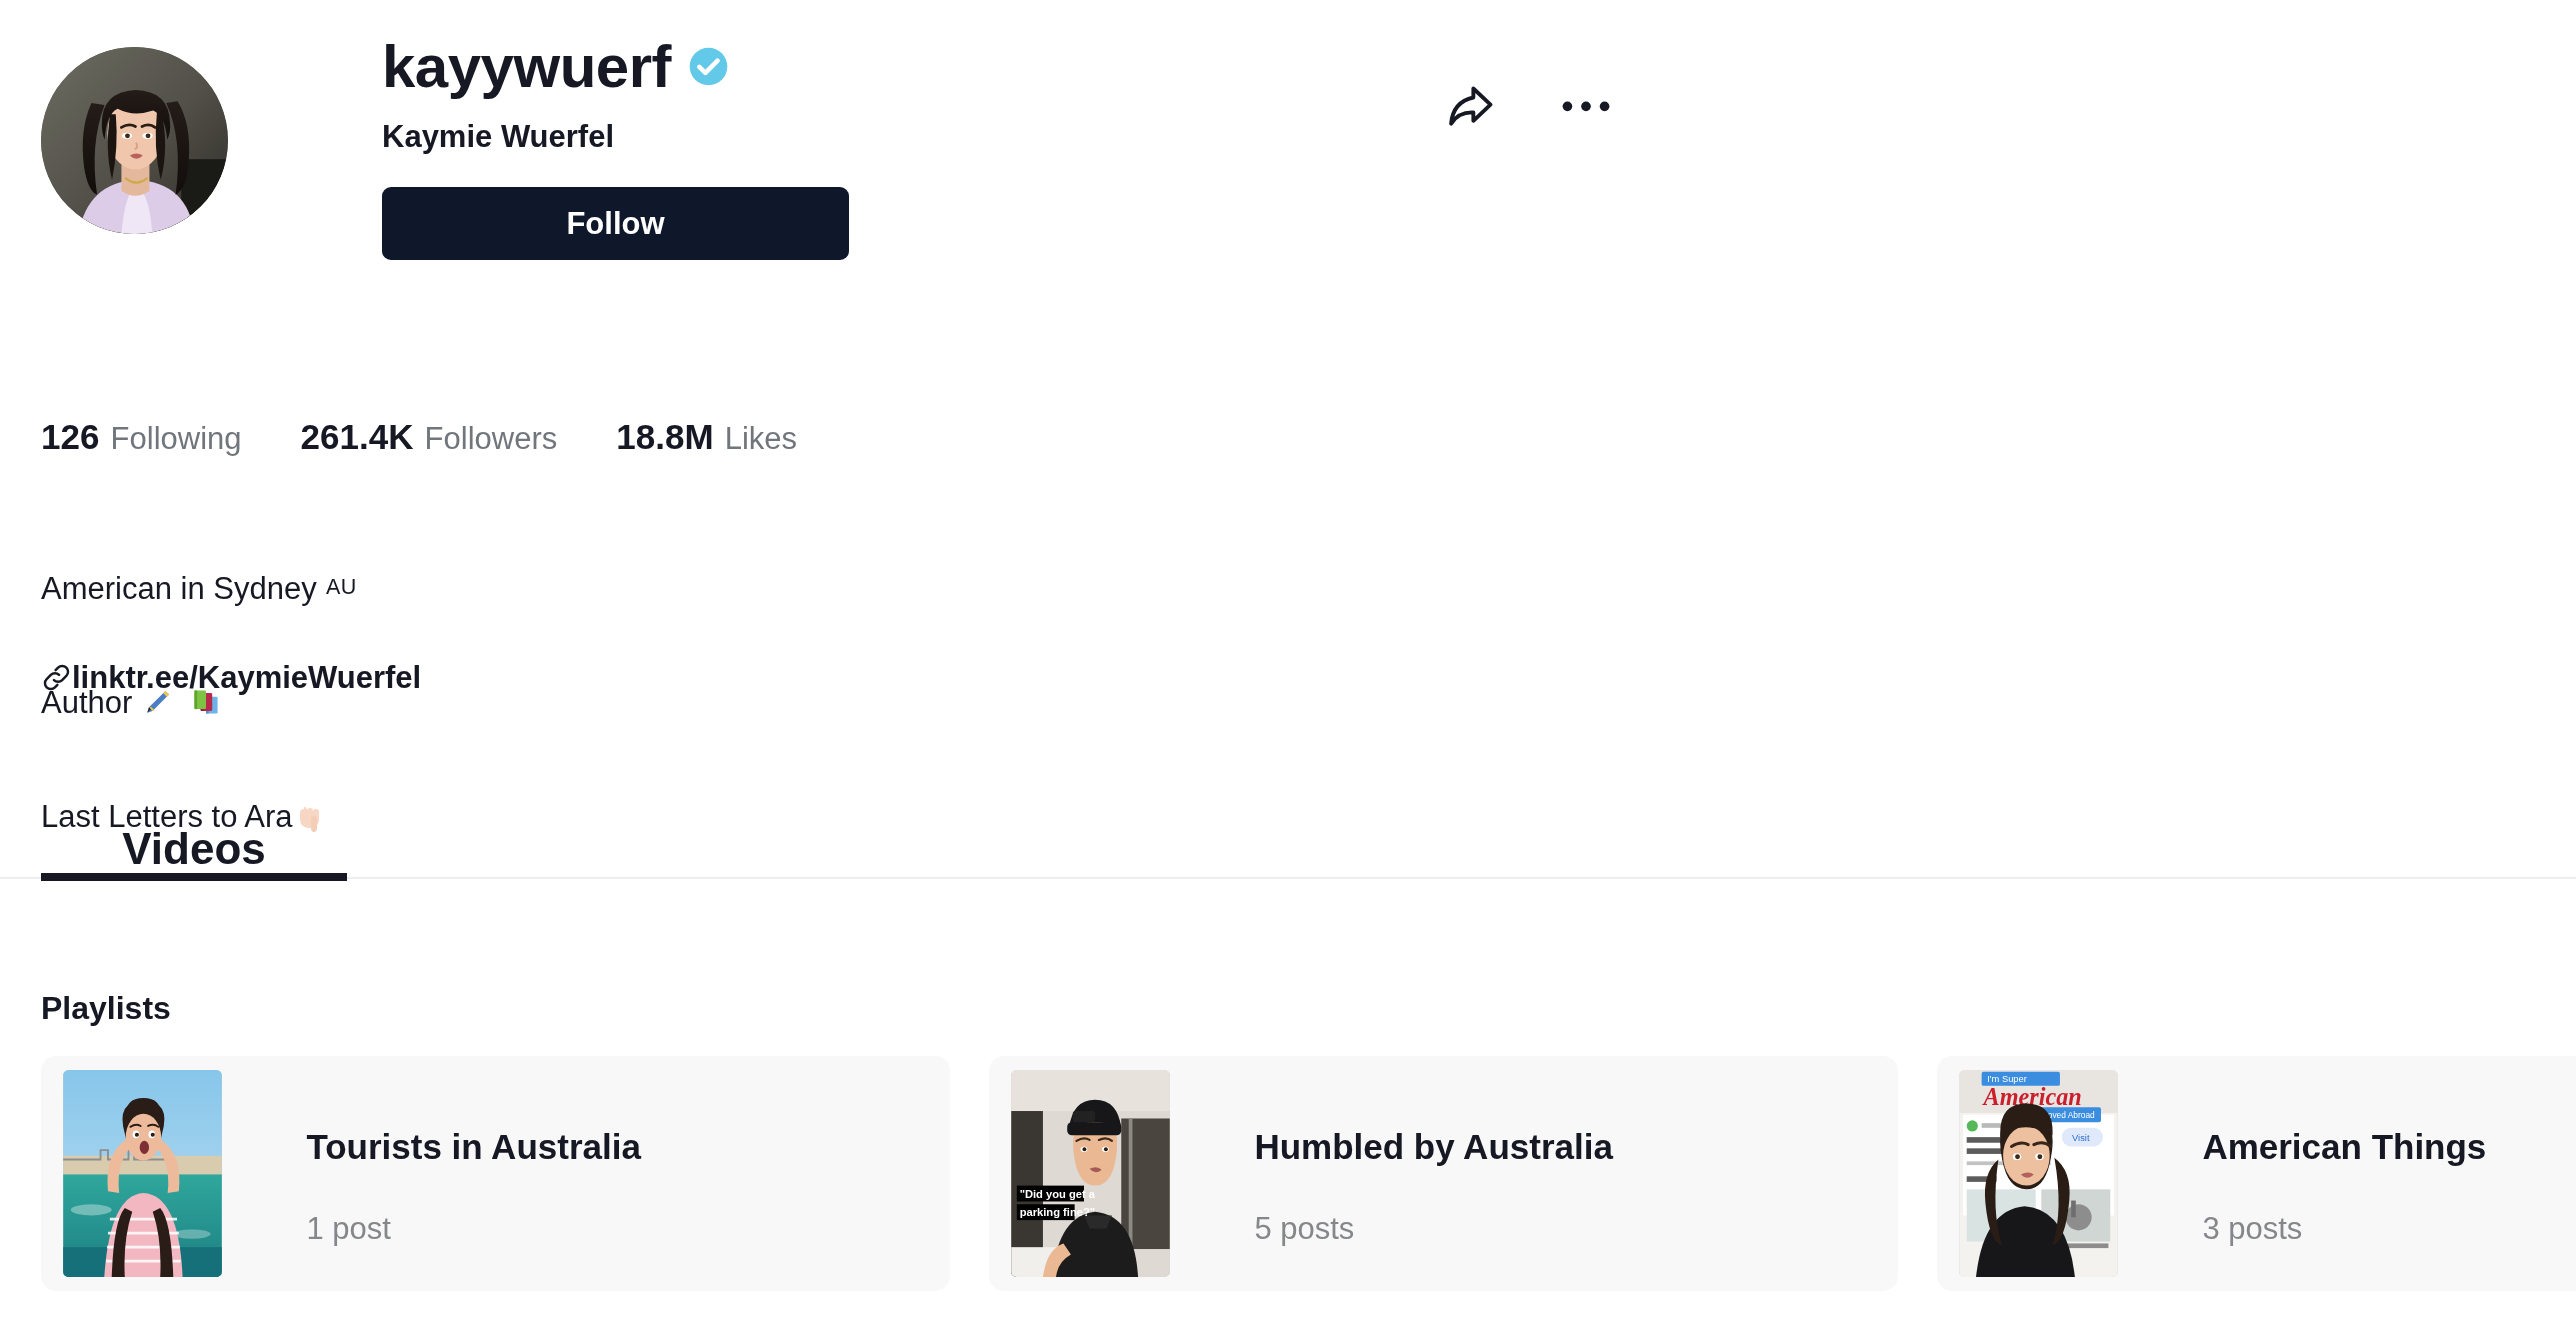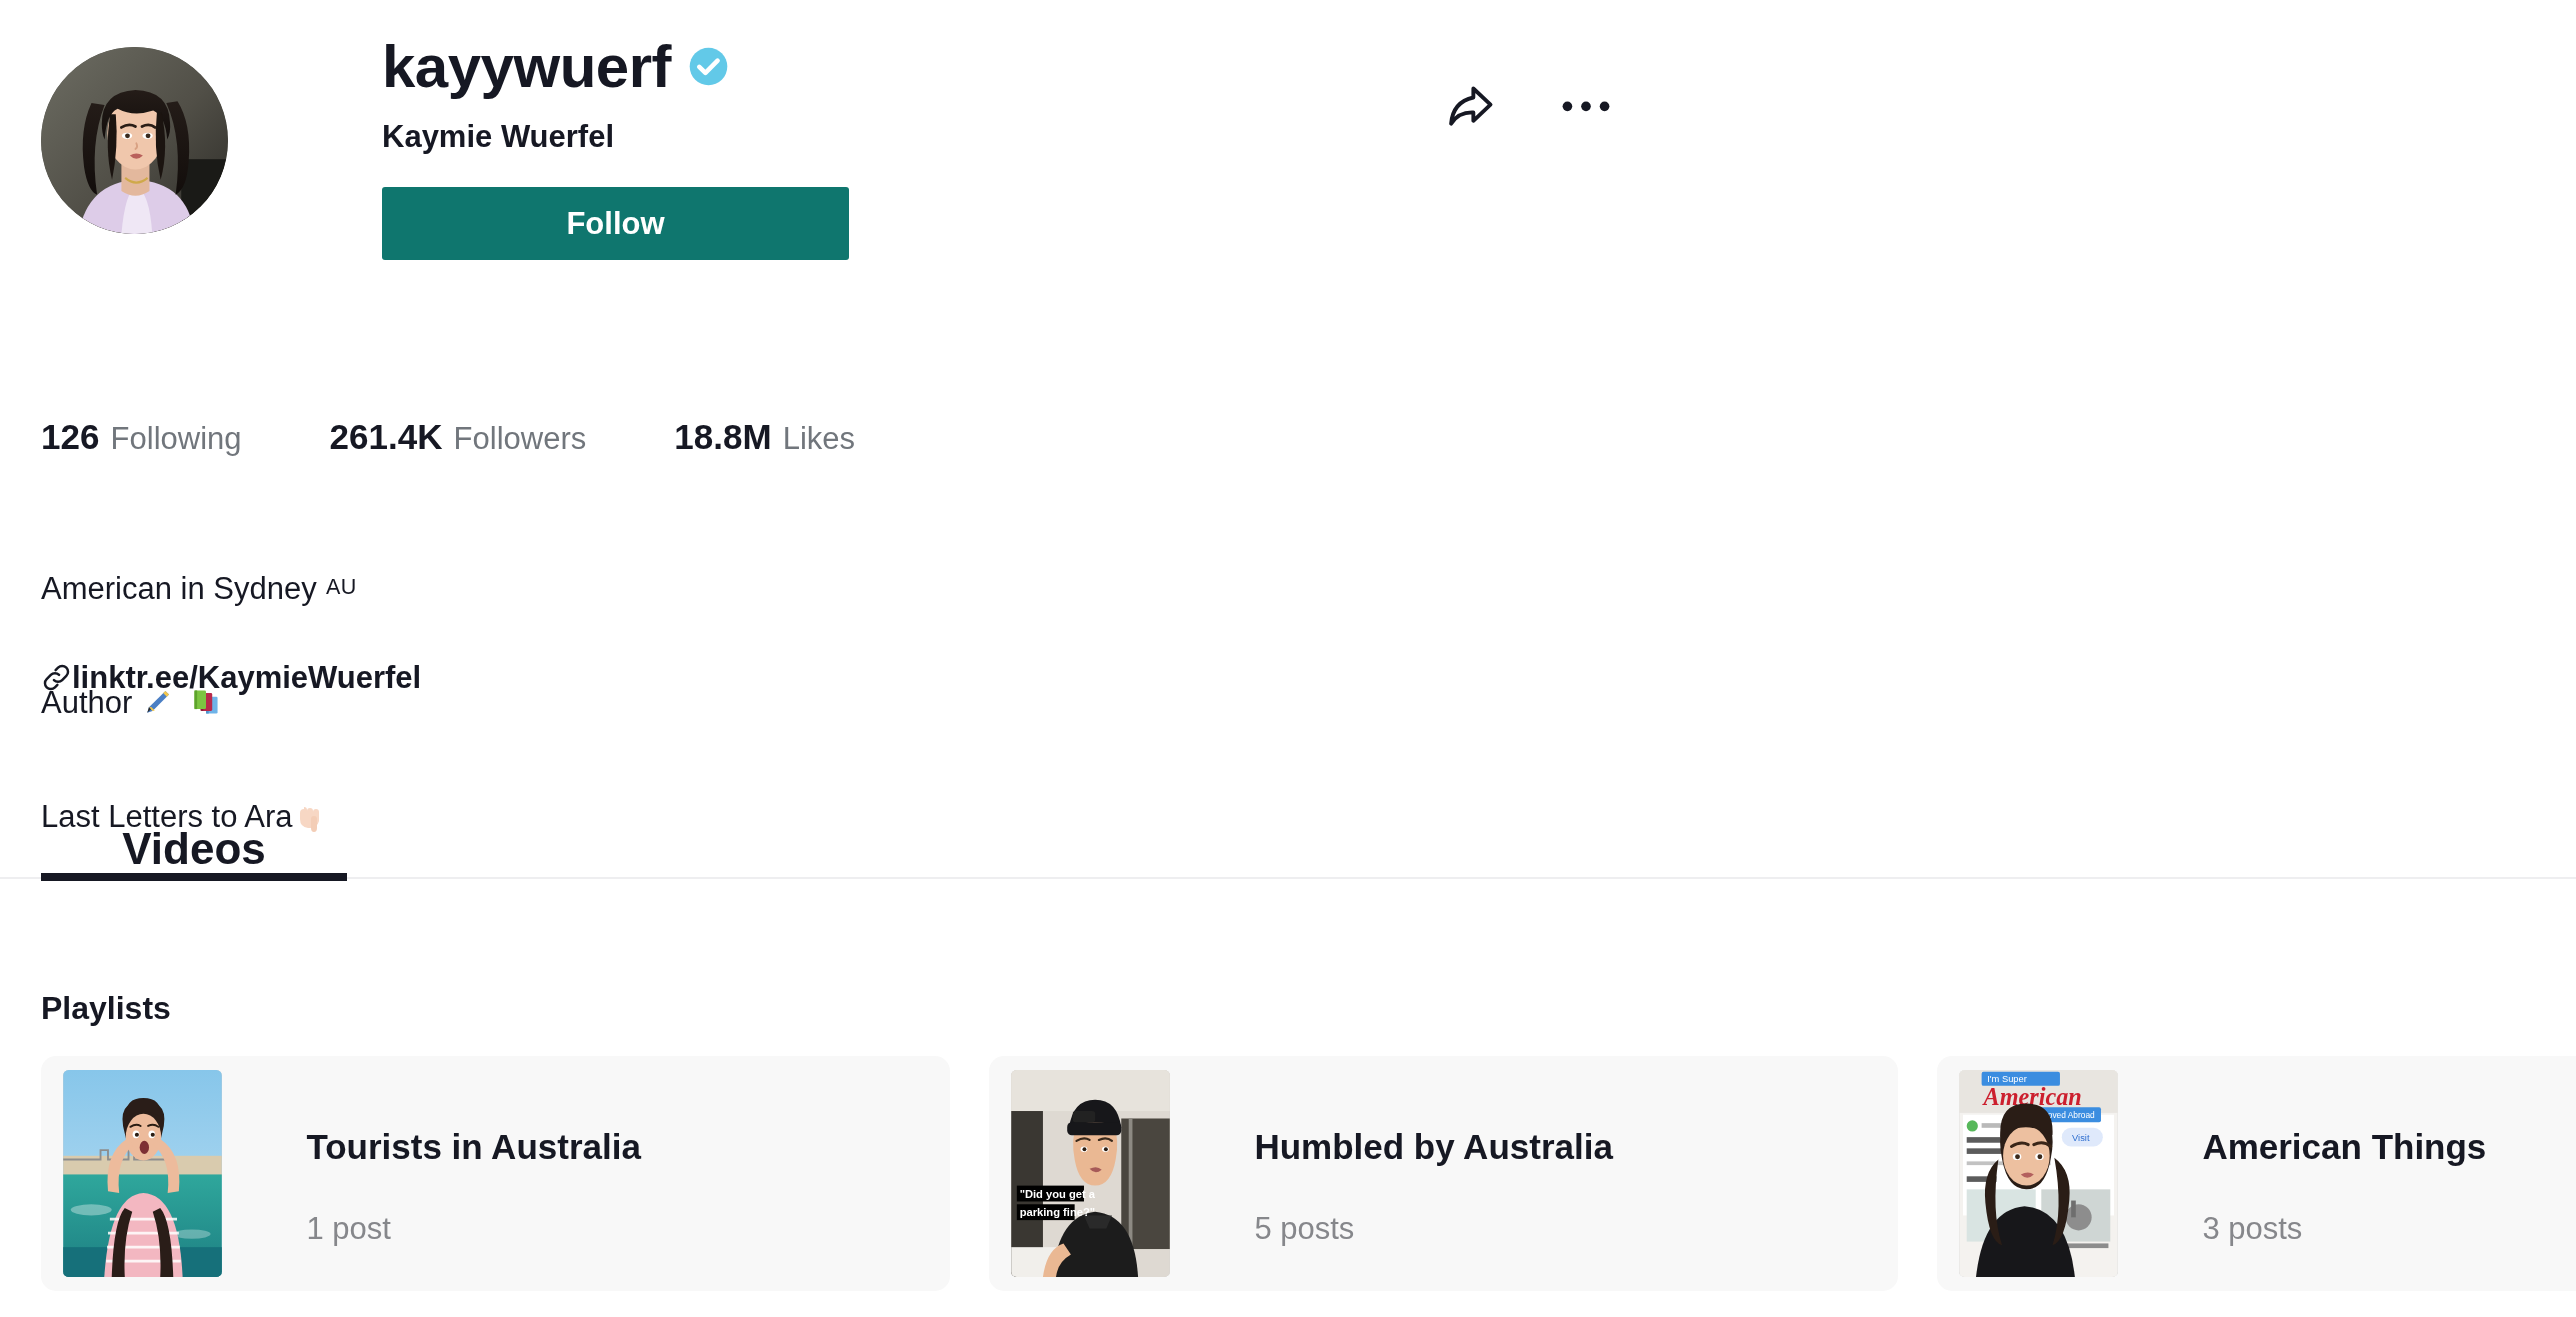--- a/index.html
+++ b/index.html
@@ -74,24 +74,24 @@
     font-size: 31px;
     font-weight: 700;
     color: #161823;
     line-height: 1.2;
   }
 
   .follow-button {
     margin-top: 32px;
     width: 467px;
     height: 73px;
-    background: #0f766e;
+    background: #0f172a;
     color: #ffffff;
     border: none;
-    border-radius: 3px;
+    border-radius: 9px;
     font-family: inherit;
     font-size: 31px;
     font-weight: 700;
     cursor: pointer;
     display: flex;
     align-items: center;
     justify-content: center;
     line-height: 1;
   }
 
@@ -117,21 +117,21 @@
   .share-icon { width: 49px; height: 49px; display: block; }
   .more-icon  { width: 52px; height: 18.7px; display: block; }
 
   
   .stats-row {
     position: absolute;
     left: 41px;
     top: 419px;
     display: flex;
     align-items: baseline;
-    gap: 88px;
+    gap: 59px;
   }
   .stat {
     display: flex;
     align-items: baseline;
     gap: 11.2px;
     cursor: pointer;
   }
   .stat-value {
     font-size: 35px;
     font-weight: 700;

